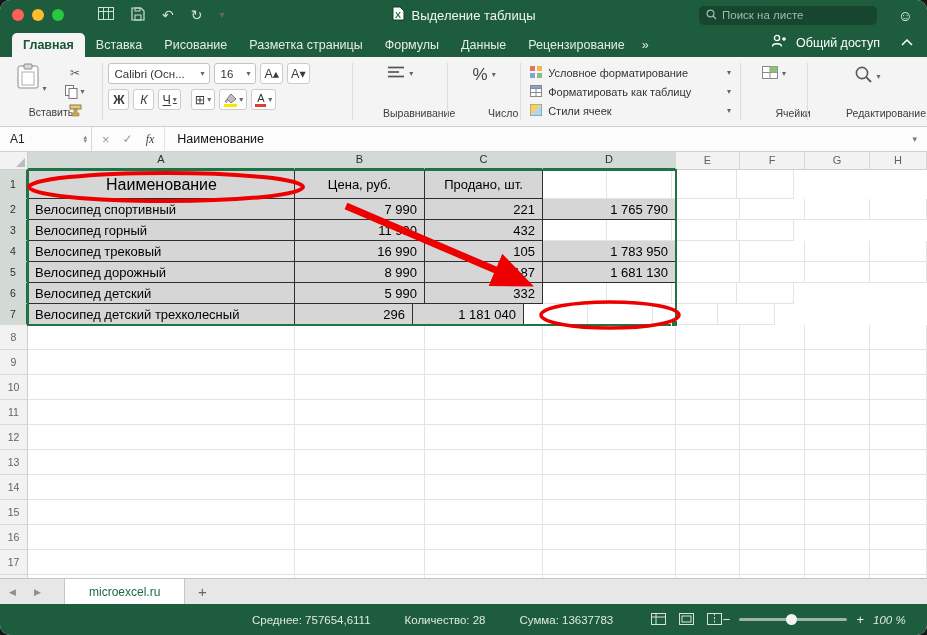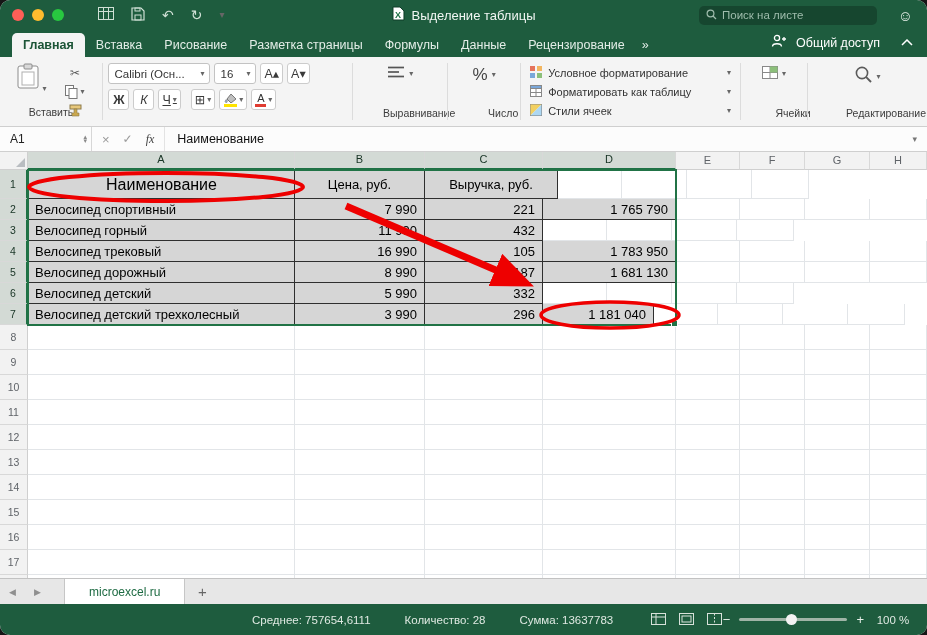--- a/index.html
+++ b/index.html
@@ -102,21 +102,21 @@
   .add-sheet { width:34px; display:flex; align-items:center; justify-content:center; color:#666; font-size:15px; }
 
   
   .statusbar { height:31px; background:#1e5c3e; display:flex; align-items:center; color:#dfe9e2; font-size:11.5px; flex:1 0 auto; }
   .stats { margin-left:252px; display:flex; gap:34px; white-space:nowrap; }
   .views { margin-left:38px; display:flex; gap:13px; align-items:center; }
   .zoomctl { margin-left:auto; display:flex; align-items:center; gap:9px; padding-right:14px; }
   .zoom-track { width:108px; height:3px; background:#9fb4a6; border-radius:2px; position:relative; }
   .zoom-knob { position:absolute; left:47px; top:-4px; width:11px; height:11px; background:#f2f2f2; border-radius:50%; }
   .zoom-sign { font-size:13px; color:#e8f0ea; }
-  .zoom-label { min-width:40px; text-align:center; }
+  .zoom-label { min-width:40px; text-align:left;font-style:italic; }
 </style>
 </head>
 <body>
 
 <div class="app">
 
   <div class="titlebar">
     <div class="traffic">
       <span class="tl red"></span>
       <span class="tl yellow"></span>
@@ -367,21 +367,21 @@
           <div class="g-colhead sel" style="width: 133px;">D</div>
           <div class="g-colhead" style="width: 64px;">E</div>
           <div class="g-colhead" style="width: 65px;">F</div>
           <div class="g-colhead" style="width: 65px;">G</div>
           <div class="g-colhead" style="width: 57px;">H</div>
         </div>
         <div class="g-row" style="height: 29px;">
           <div class="g-rowhead sel">1</div>
           <div class="g-cell tbl t-top t-left t-hdr t-title" style="width: 267px;">Наименование</div>
           <div class="g-cell tbl t-top t-hdr" style="width: 130px;">Цена, руб.</div>
-          <div class="g-cell tbl t-top t-hdr" style="width: 133px;">Выручка, руб.</div>
+          <div class="g-cell tbl t-top t-hdr" style="width: 118px;">Продано, шт.</div>
           <div class="g-cell" style="width: 64px;"></div>
           <div class="g-cell" style="width: 65px;"></div>
           <div class="g-cell" style="width: 65px;"></div>
           <div class="g-cell" style="width: 57px;"></div>
         </div>
         <div class="g-row" style="height: 21px;">
           <div class="g-rowhead sel">2</div>
           <div class="g-cell tbl t-left t-name" style="width: 267px;">Велосипед спортивный</div>
           <div class="g-cell tbl t-num" style="width: 130px;">7 990</div>
           <div class="g-cell tbl t-num" style="width: 118px;">221</div>
@@ -429,21 +429,20 @@
           <div class="g-cell tbl t-num" style="width: 130px;">5 990</div>
           <div class="g-cell tbl t-num" style="width: 118px;">332</div>
           <div class="g-cell" style="width: 64px;"></div>
           <div class="g-cell" style="width: 65px;"></div>
           <div class="g-cell" style="width: 65px;"></div>
           <div class="g-cell" style="width: 57px;"></div>
         </div>
         <div class="g-row" style="height: 21px;">
           <div class="g-rowhead sel">7</div>
           <div class="g-cell tbl t-left t-name" style="width: 267px;">Велосипед детский трехколесный</div>
-          <div class="g-cell tbl t-num" style="width: 130px;">3 990</div>
           <div class="g-cell tbl t-num" style="width: 118px;">296</div>
           <div class="g-cell tbl t-num" style="width: 111px;">1 181 040</div>
           <div class="g-cell" style="width: 64px;"></div>
           <div class="g-cell" style="width: 65px;"></div>
           <div class="g-cell" style="width: 65px;"></div>
           <div class="g-cell" style="width: 57px;"></div>
         </div>
         <div class="g-row" style="height: 25px;">
           <div class="g-rowhead">8</div>
           <div class="g-cell" style="width: 267px;"></div>

